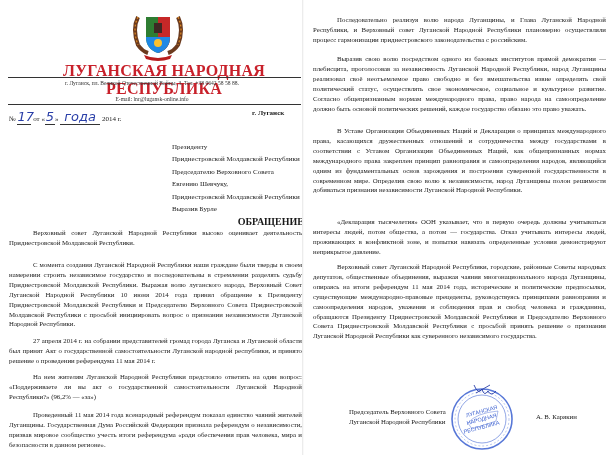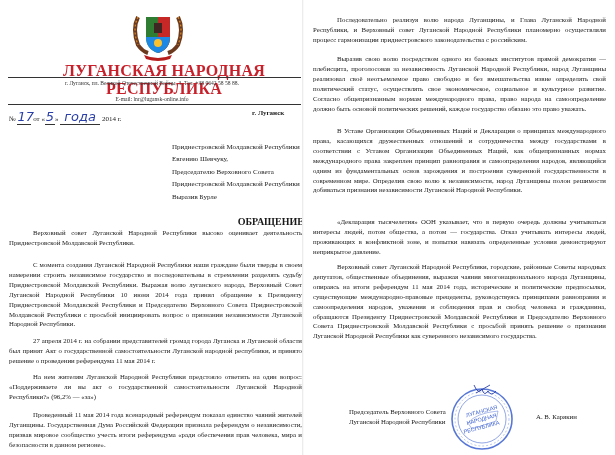--- a/index.html
+++ b/index.html
@@ -53,23 +53,24 @@
     <span>№</span>
     <span class="uline hand" style="width:14px">17</span>
     <span>от «</span><span class="uline hand" style="width:10px">5</span><span>»</span>
     <span class="uline hand" style="width:40px">года</span>
     <span>2014 г.</span>
   </div>
   <div class="abs meta" style="left:252px;top:109px;font-weight:bold;">г. Луганск</div>
 
 
   <div class="abs addressee">
+    <div>Президенту</div>
     <div>Приднестровской Молдавской Республики</div>
+    <div>Председателю Верховного Совета</div>
     <div>Евгению Шевчуку,</div>
-    <div>Председателю Верховного Совета</div>
     <div>Приднестровской Молдавской Республики</div>
     <div>Выразив Бурле</div>
   </div>
 
   <div class="abs heading">ОБРАЩЕНИЕ</div>
 
   <p class="abs para lp" style="top:228px;margin:0">Верховный совет Луганской Народной Республики высоко оценивает деятельность Приднестровской Молдавской Республики.</p>
   <p class="abs para lp" style="top:260px;margin:0">С момента создания Луганской Народной Республики наши граждане были тверды в своем намерении строить независимое государство и последовательны в стремлении разделять судьбу Приднестровской Молдавской Республики. Выражая волю луганского народа, Верховный Совет Луганской Народной Республики 10 июня 2014 года принял обращение к Президенту Приднестровской Молдавской Республики и Председателю Верховного Совета Приднестровской Молдавской Республики с просьбой инициировать вопрос о признании независимости Луганской Народной Республики.</p>
   <p class="abs para lp" style="top:336px;margin:0">27 апреля 2014 г. на собрании представителей громад города Луганска и Луганской области был принят Акт о государственной самостоятельности Луганской народной республики, и принято решение о проведении референдума 11 мая 2014 г.</p>
   <p class="abs para lp" style="top:372px;margin:0">На нем жителям Луганской Народной Республики предстояло ответить на один вопрос: «Поддерживаете ли вы акт о государственной самостоятельности Луганской Народной Республики?» (96,2% — «за»)</p>

